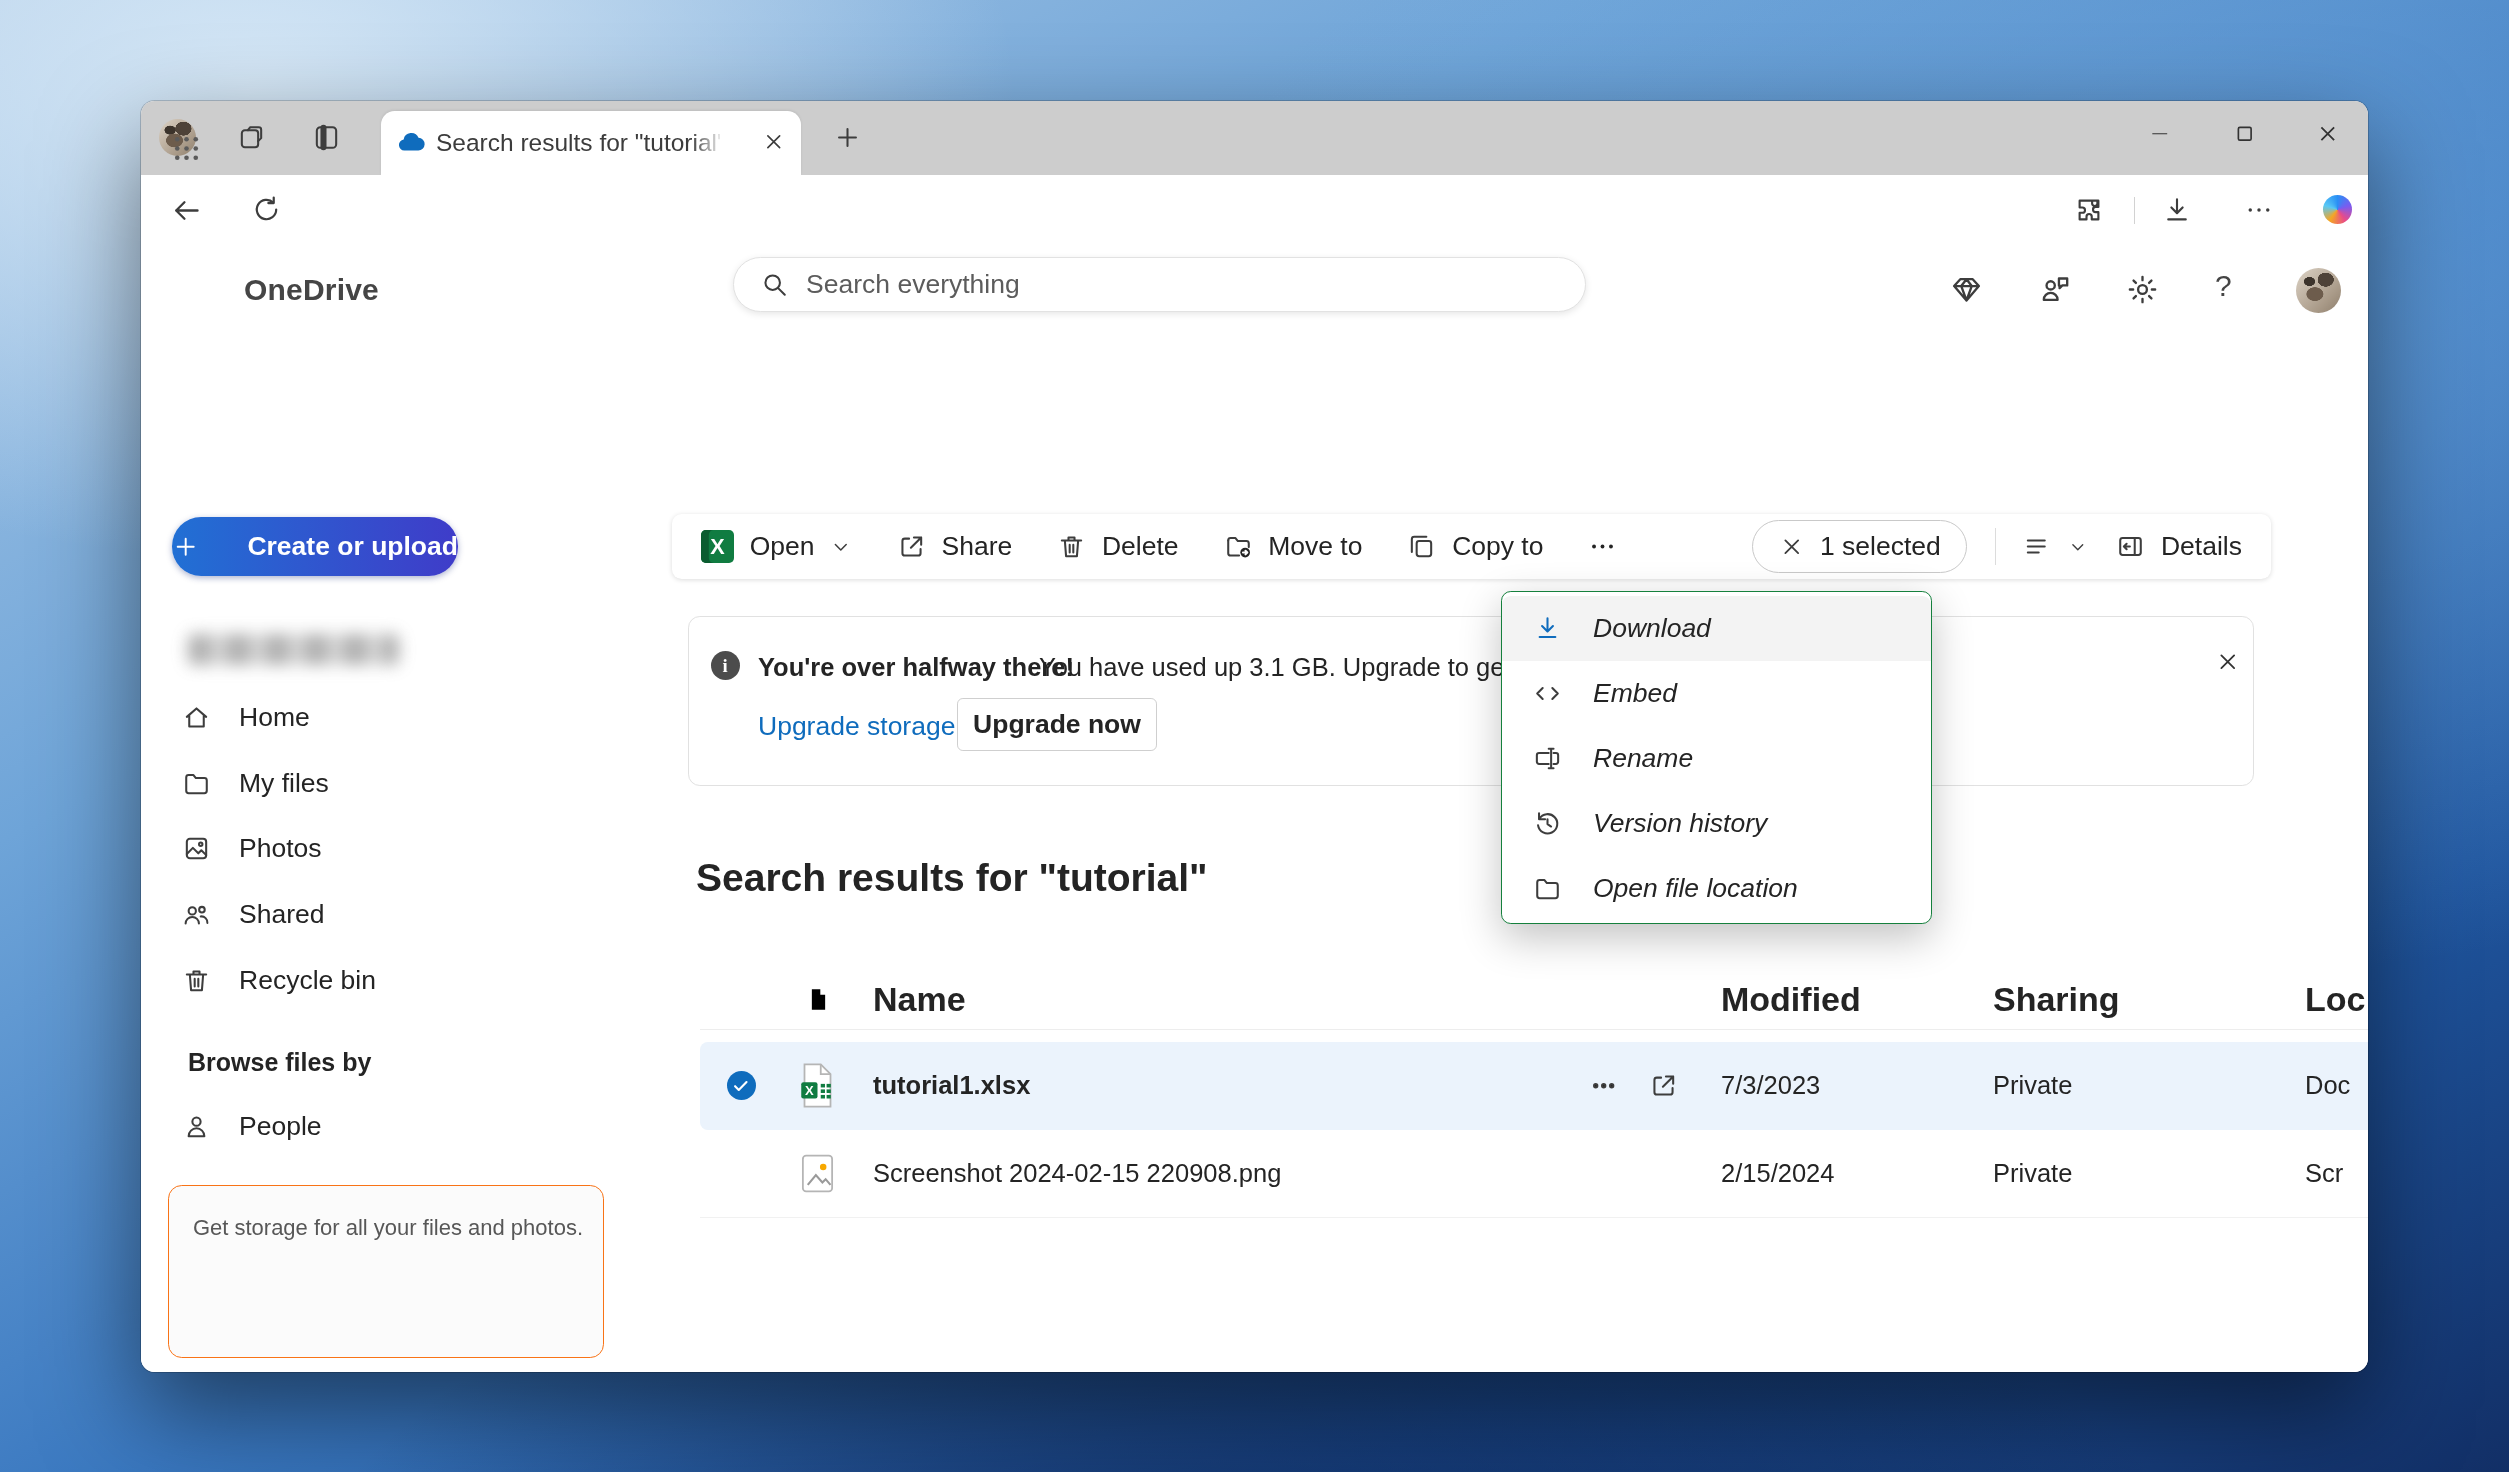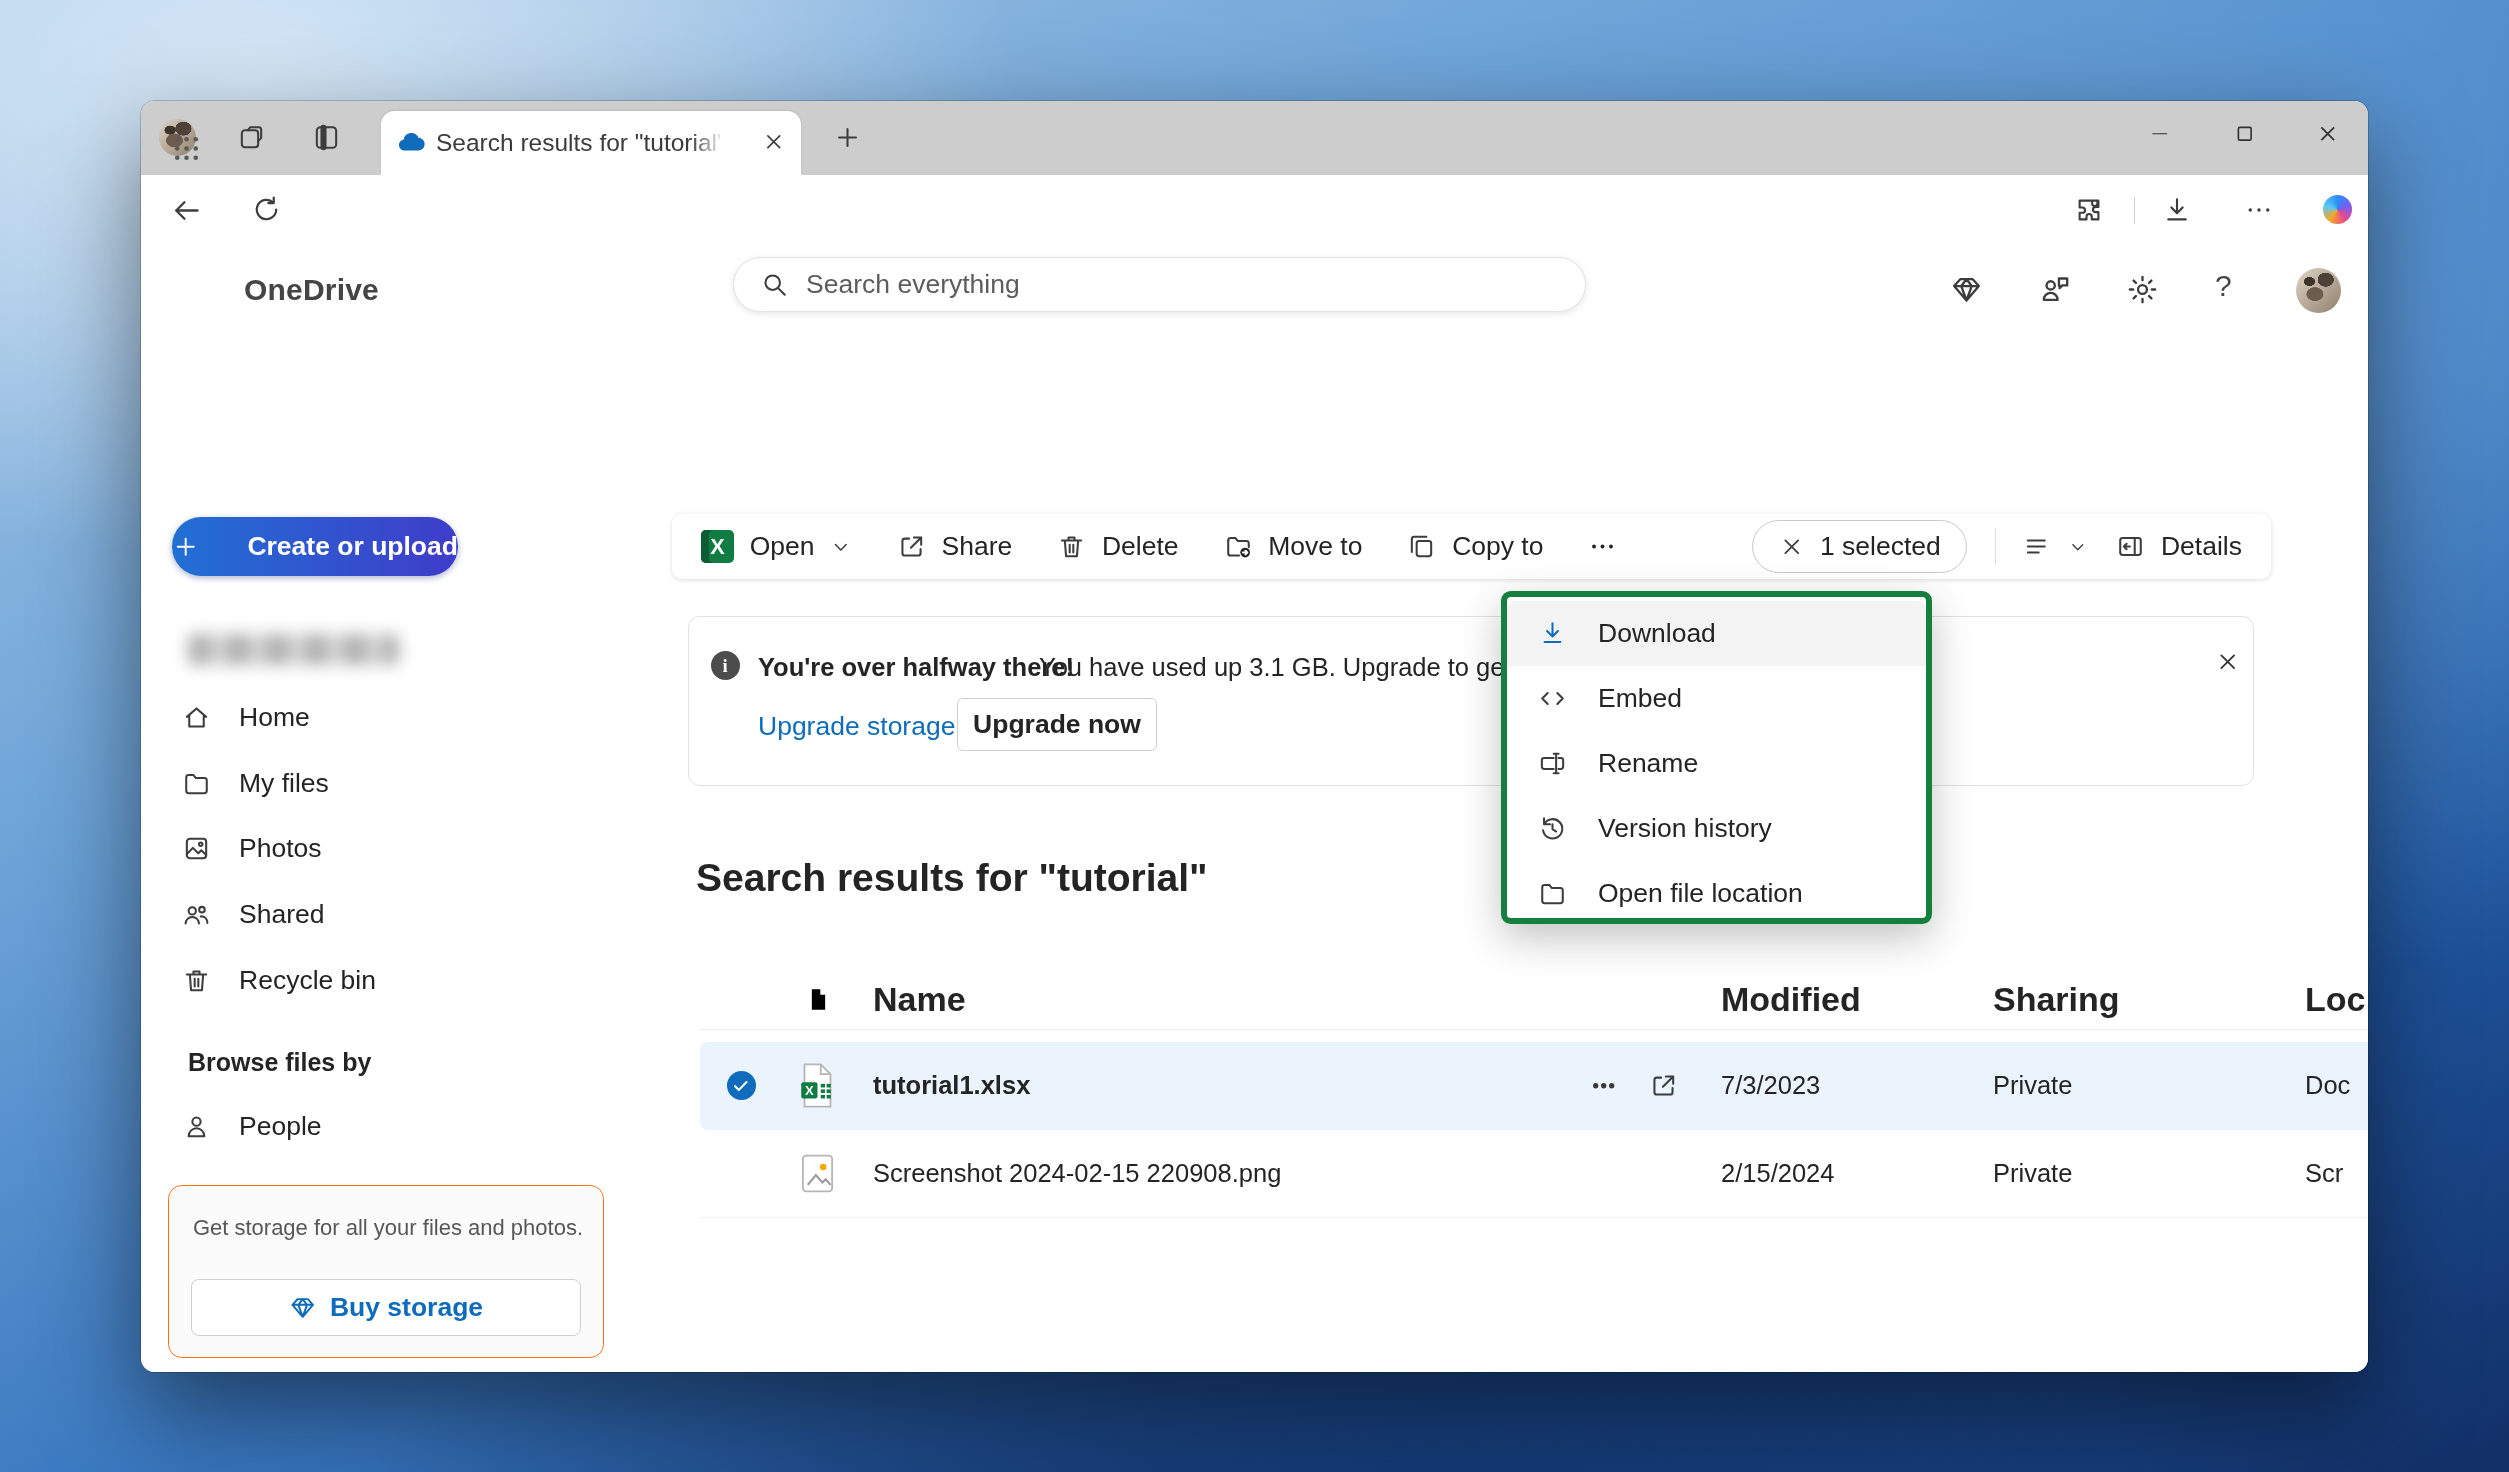--- a/index.html
+++ b/index.html
@@ -107,21 +107,21 @@
   .trow { position:relative; height:88px; font-size:25.5px; color:#242424; border-bottom:1px solid #f1f1f1; }
   .trow.sel { background:#ebf3fc; border-radius:7.8px 0 0 7.8px; border-bottom:none; }
   .cell { position:absolute; top:0; height:100%; display:flex; align-items:center; }
   .c-type { left:98px; } .c-name { left:173px; } .c-dots { left:890px; } .c-share2 { left:949px; }
   .c-mod { left:1021px; } .c-shr { left:1293px; } .c-loc { left:1605px; }
   .chk { position:absolute; left:26.5px; top:29px; width:29px; height:29px; border-radius:50%;
     background:#0f6cbd; color:#fff; display:flex; align-items:center; justify-content:center; }
 
   
   .menu { position:absolute; left:1360px; top:349px; width:431px; height:333px; background:#fff;
-    border-radius:9.8px; border:6px solid #15803d; box-shadow:0 13.7px 41px rgba(0,0,0,.24); z-index:20; padding:3.9px 0; }
+    border-radius:9.8px; border:1px solid #15803d; box-shadow:0 13.7px 41px rgba(0,0,0,.24); z-index:20; padding:3.9px 0;font-style:italic; }
   .mi { height:65px; display:flex; align-items:center; padding-left:31px; gap:31px; font-size:26.5px; color:#242424; }
   .mi.hl { background:#f3f3f3; border-radius:8.8px 8.8px 0 0; }
 </style>
 </head>
 <body>
 
 <div class="desktop">
   <div class="window">
 
     <div class="tabstrip">
@@ -352,28 +352,20 @@
               <svg width="29" height="29" viewBox="0 0 24 24">
                 <circle cx="12" cy="8" r="3.4"></circle>
                 <path d="M5.5 20 a6.5 6.5 0 0 1 13 0 z"></path>
               </svg>
             </span>
           <span class="lbl">People</span>
         </div>
 
         <div class="storage-card">
           <div class="txt">Get storage for all your files and photos.</div>
-          <div class="buy-btn">
-            <span class="ic" style="color:#0f6cbd;">
-              <svg width="27.4" height="27.4" viewBox="0 0 24 24">
-                  <path d="M7.5 4.5 h9 L21 9.5 12 20 3 9.5 z M3 9.5 h18 M12 20 L8.2 9.5 12 4.5 15.8 9.5 z"></path>
-                </svg>
-            </span>
-            <span>Buy storage</span>
-          </div>
         </div>
 
       </div>
 
       <div class="cmdbar">
         <div class="cmd-btn">
           <span class="xlicon">X</span>
           <span>Open</span>
           <span class="ic">
               <svg width="21.6" height="21.6" viewBox="0 0 24 24">

